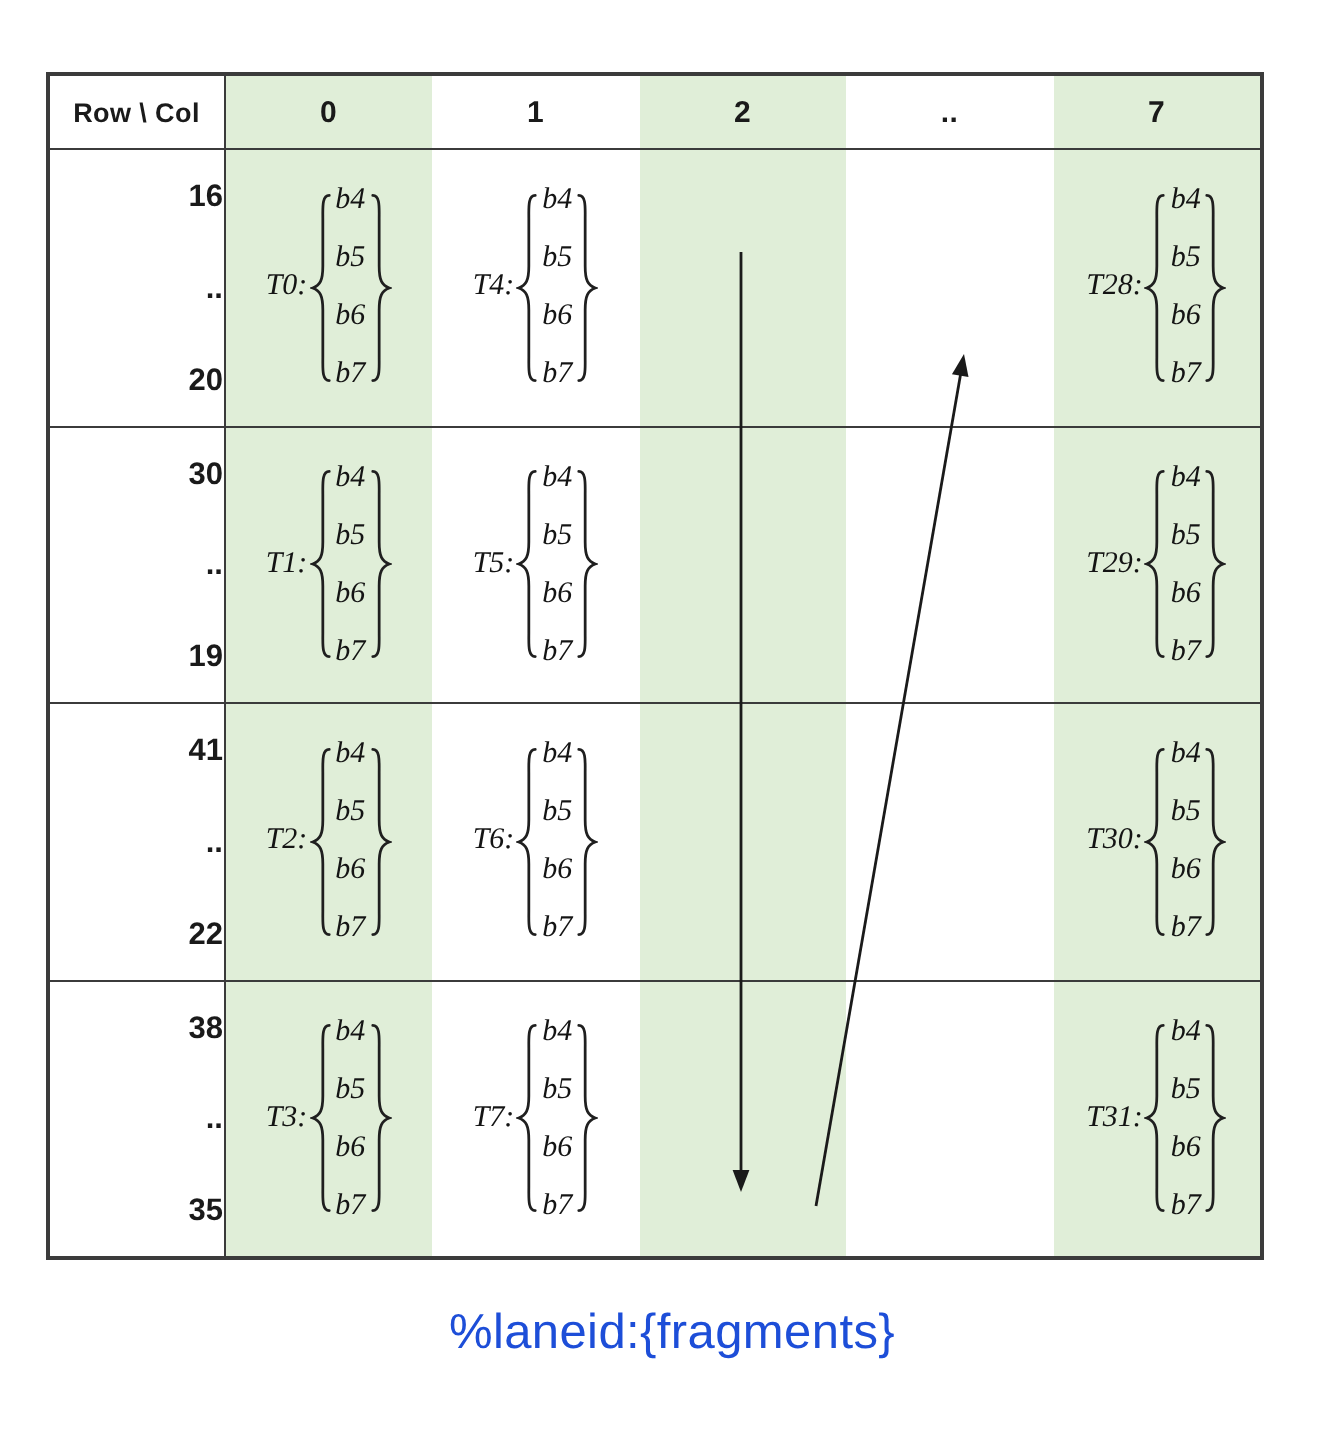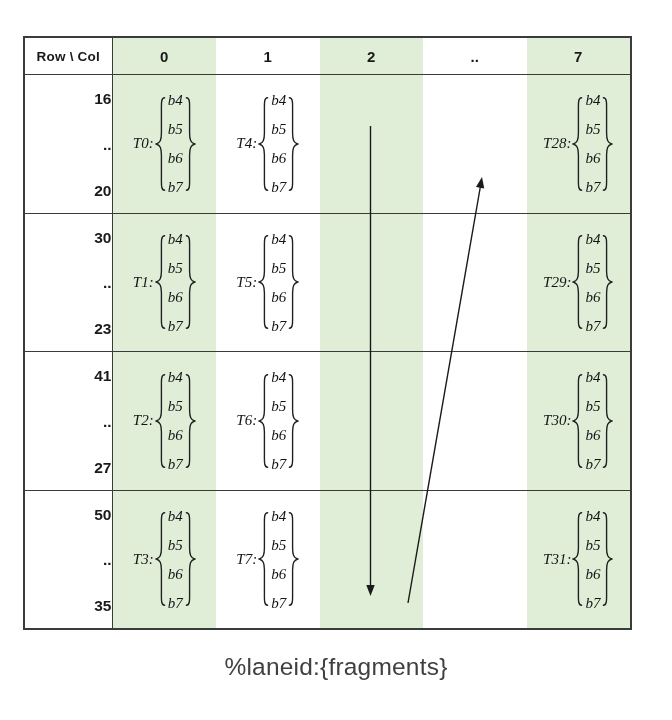--- a/index.html
+++ b/index.html
@@ -56,21 +56,21 @@
 
   
   .arrows { position:absolute; left:0; top:0; pointer-events:none; }
   .arrows line { stroke:#1a1a1a; stroke-width:1.4; }
   .arrows polygon { fill:#1a1a1a; }
 
   
   .caption {
     position:absolute; left:0; right:0; top:650px;
     text-align:center; font-size:24.5px; line-height:34px;
-    color:#404040; letter-spacing:0.2px;
+    color:#1d4ed8; letter-spacing:0.2px;
   }
 </style>
 </head>
 <body>
 
 <div class="page">
 
   <div class="matrix-table">
 
     <div class="trow header">
@@ -140,21 +140,21 @@
               <path d="M1.5 1.5 C5.5 1.5 5 8 5 14 L5 40 C5 48 6.5 50.5 10.5 52 C6.5 53.5 5 56 5 64 L5 90 C5 96 5.5 102.5 1.5 102.5"></path>
             </svg>
         </div>
       </div>
     </div>
 
     <div class="trow group">
       <div class="cell labelc rlabel">
         <span>30</span>
         <span class="dots">..</span>
-        <span>23</span>
+        <span>19</span>
       </div>
       <div class="cell datac green">
         <div class="frag">
           <span class="tl">T1:</span>
           <svg class="brace" viewBox="0 0 12 104">
               <path d="M10.5 1.5 C6.5 1.5 7 8 7 14 L7 40 C7 48 5.5 50.5 1.5 52 C5.5 53.5 7 56 7 64 L7 90 C7 96 6.5 102.5 10.5 102.5"></path>
             </svg>
           <div class="vals">
             <span>b4</span>
             <span>b5</span>
@@ -201,21 +201,21 @@
               <path d="M1.5 1.5 C5.5 1.5 5 8 5 14 L5 40 C5 48 6.5 50.5 10.5 52 C6.5 53.5 5 56 5 64 L5 90 C5 96 5.5 102.5 1.5 102.5"></path>
             </svg>
         </div>
       </div>
     </div>
 
     <div class="trow group">
       <div class="cell labelc rlabel">
         <span>41</span>
         <span class="dots">..</span>
-        <span>27</span>
+        <span>22</span>
       </div>
       <div class="cell datac green">
         <div class="frag">
           <span class="tl">T2:</span>
           <svg class="brace" viewBox="0 0 12 104">
               <path d="M10.5 1.5 C6.5 1.5 7 8 7 14 L7 40 C7 48 5.5 50.5 1.5 52 C5.5 53.5 7 56 7 64 L7 90 C7 96 6.5 102.5 10.5 102.5"></path>
             </svg>
           <div class="vals">
             <span>b4</span>
             <span>b5</span>
@@ -260,21 +260,21 @@
           </div>
           <svg class="brace" viewBox="0 0 12 104">
               <path d="M1.5 1.5 C5.5 1.5 5 8 5 14 L5 40 C5 48 6.5 50.5 10.5 52 C6.5 53.5 5 56 5 64 L5 90 C5 96 5.5 102.5 1.5 102.5"></path>
             </svg>
         </div>
       </div>
     </div>
 
     <div class="trow group">
       <div class="cell labelc rlabel">
-        <span>50</span>
+        <span>38</span>
         <span class="dots">..</span>
         <span>35</span>
       </div>
       <div class="cell datac green">
         <div class="frag">
           <span class="tl">T3:</span>
           <svg class="brace" viewBox="0 0 12 104">
               <path d="M10.5 1.5 C6.5 1.5 7 8 7 14 L7 40 C7 48 5.5 50.5 1.5 52 C5.5 53.5 7 56 7 64 L7 90 C7 96 6.5 102.5 10.5 102.5"></path>
             </svg>
           <div class="vals">

